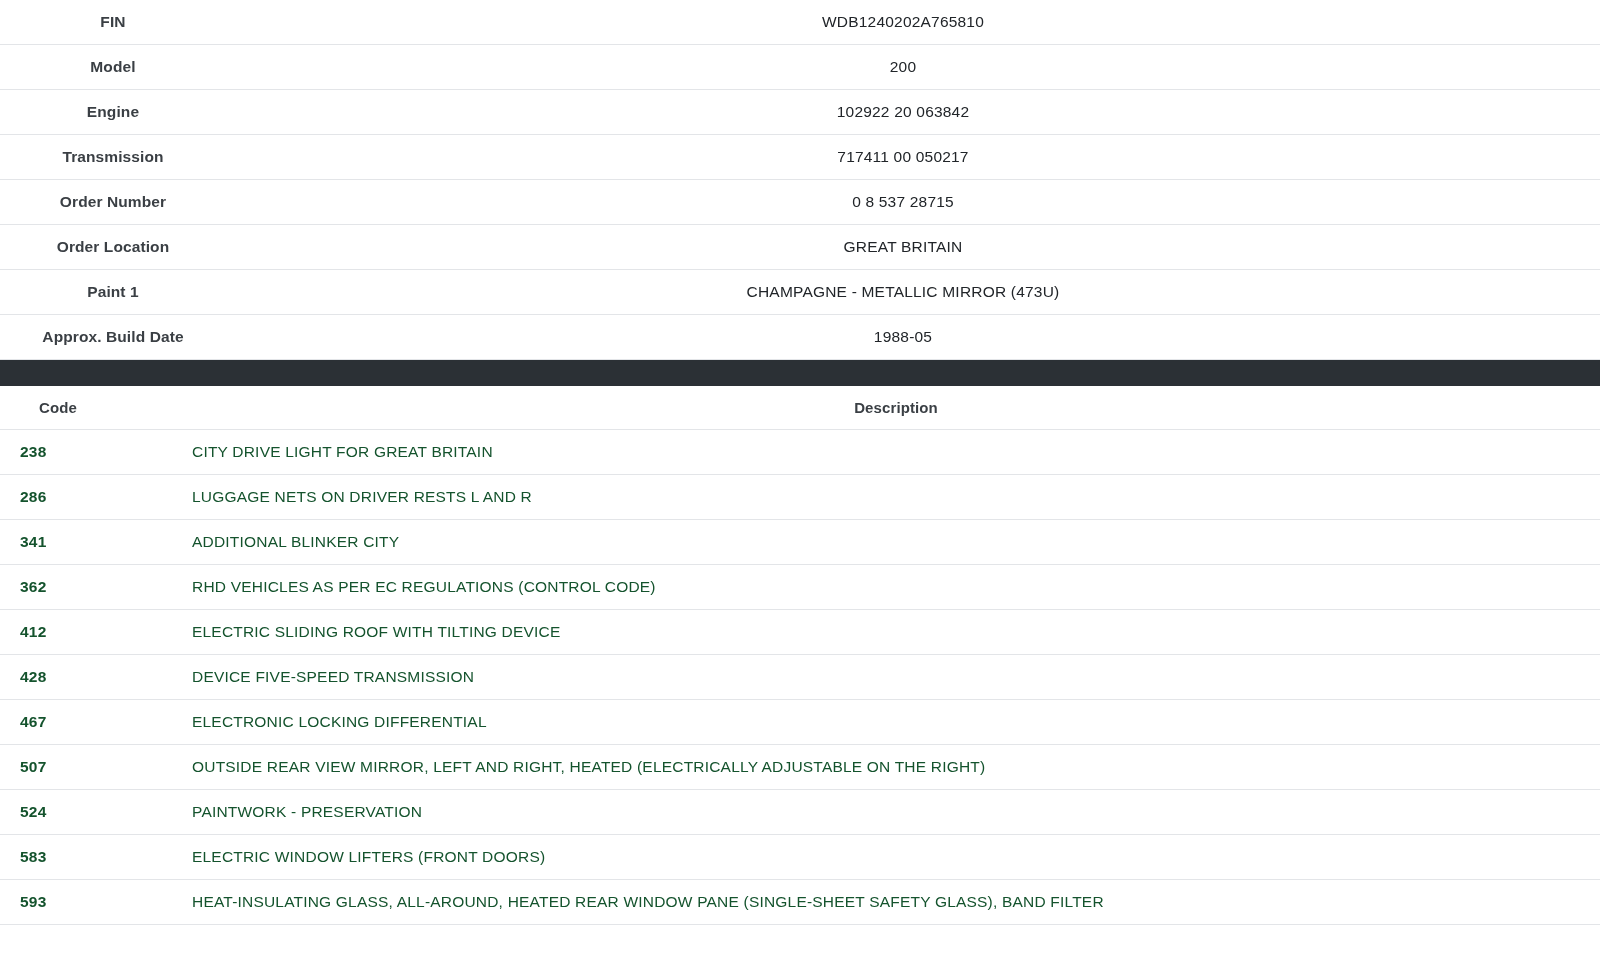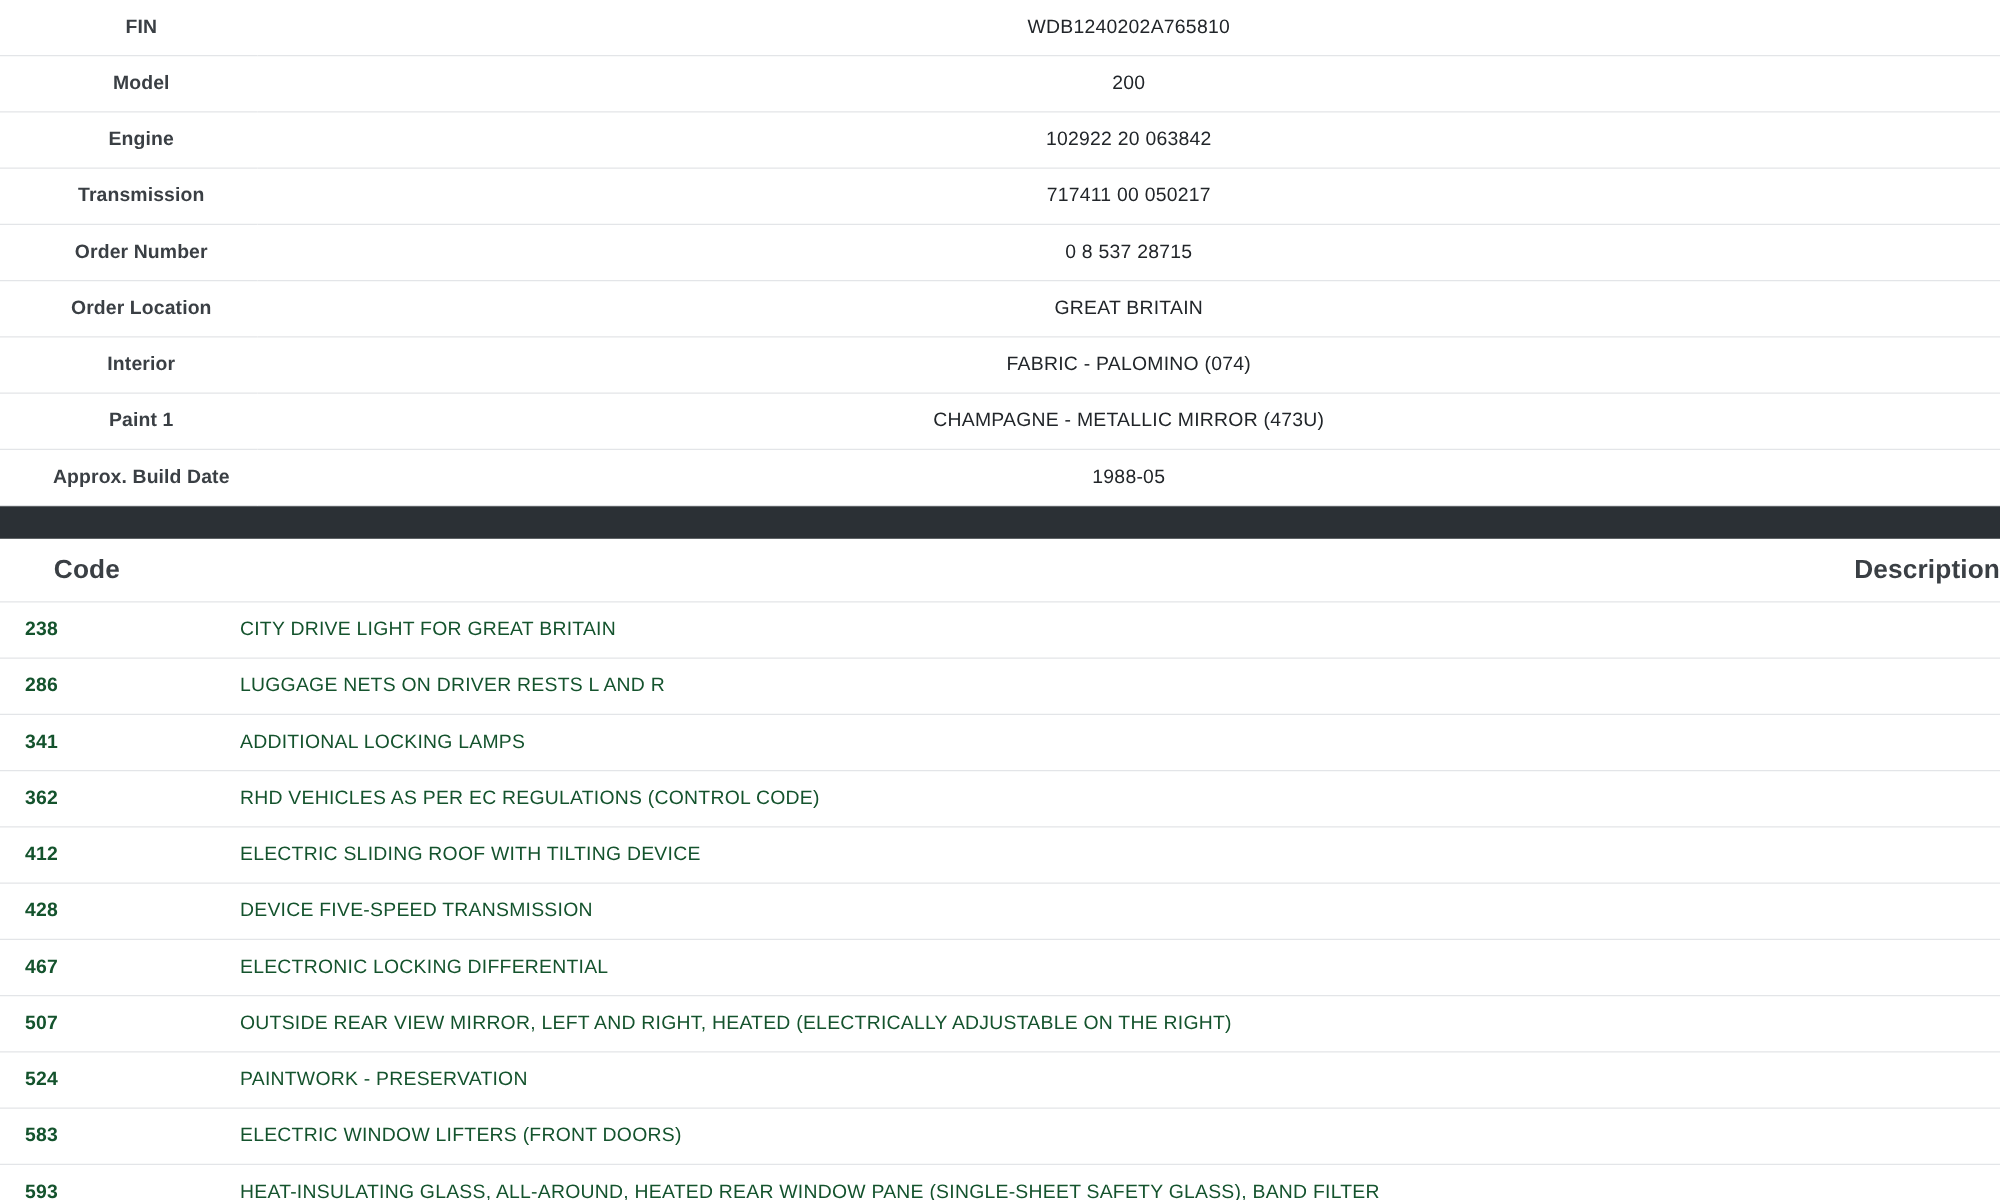--- a/index.html
+++ b/index.html
@@ -62,24 +62,24 @@
     width: 100%;
   }
 
   
   .codes-table {
     width: 100%;
     border-collapse: collapse;
     table-layout: fixed;
   }
   .codes-table thead th {
-    font-size: 21px;
+    font-size: 15px;
     font-weight: bold;
     color: #3a3f44;
-    text-align: right;
+    text-align: center;
     padding: 13px 0 13px 0;
     border-bottom: 1px solid #e3e5e8;
     letter-spacing: 0.1px;
   }
   .codes-table tbody td {
     font-size: 15.5px;
     padding: 12px 0 12px 0;
     border-bottom: 1px solid #e3e5e8;
     color: #14532d;
     letter-spacing: 0.2px;
@@ -127,24 +127,20 @@
       </tr>
       <tr>
         <td class="spec-label">Order Number</td>
         <td class="spec-value">0 8 537 28715</td>
       </tr>
       <tr>
         <td class="spec-label">Order Location</td>
         <td class="spec-value">GREAT BRITAIN</td>
       </tr>
       <tr>
-        <td class="spec-label">Interior</td>
-        <td class="spec-value">FABRIC - PALOMINO (074)</td>
-      </tr>
-      <tr>
         <td class="spec-label">Paint 1</td>
         <td class="spec-value">CHAMPAGNE - METALLIC MIRROR (473U)</td>
       </tr>
       <tr>
         <td class="spec-label">Approx. Build Date</td>
         <td class="spec-value">1988-05</td>
       </tr>
     </tbody>
   </table>
 
@@ -161,21 +157,21 @@
       <tr>
         <td class="col-code">238</td>
         <td class="col-desc">CITY DRIVE LIGHT FOR GREAT BRITAIN</td>
       </tr>
       <tr>
         <td class="col-code">286</td>
         <td class="col-desc">LUGGAGE NETS ON DRIVER RESTS L AND R</td>
       </tr>
       <tr>
         <td class="col-code">341</td>
-        <td class="col-desc">ADDITIONAL LOCKING LAMPS</td>
+        <td class="col-desc">ADDITIONAL BLINKER CITY</td>
       </tr>
       <tr>
         <td class="col-code">362</td>
         <td class="col-desc">RHD VEHICLES AS PER EC REGULATIONS (CONTROL CODE)</td>
       </tr>
       <tr>
         <td class="col-code">412</td>
         <td class="col-desc">ELECTRIC SLIDING ROOF WITH TILTING DEVICE</td>
       </tr>
       <tr>

